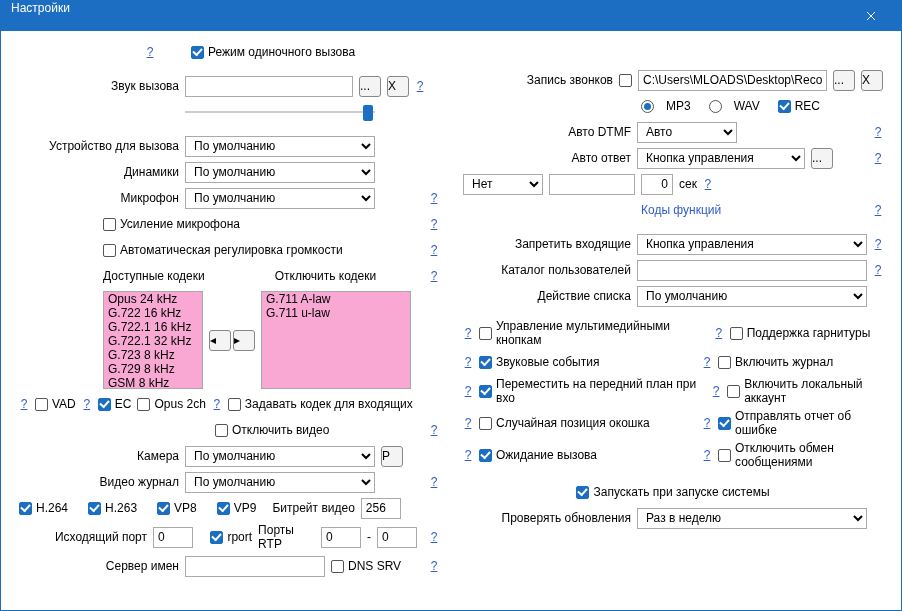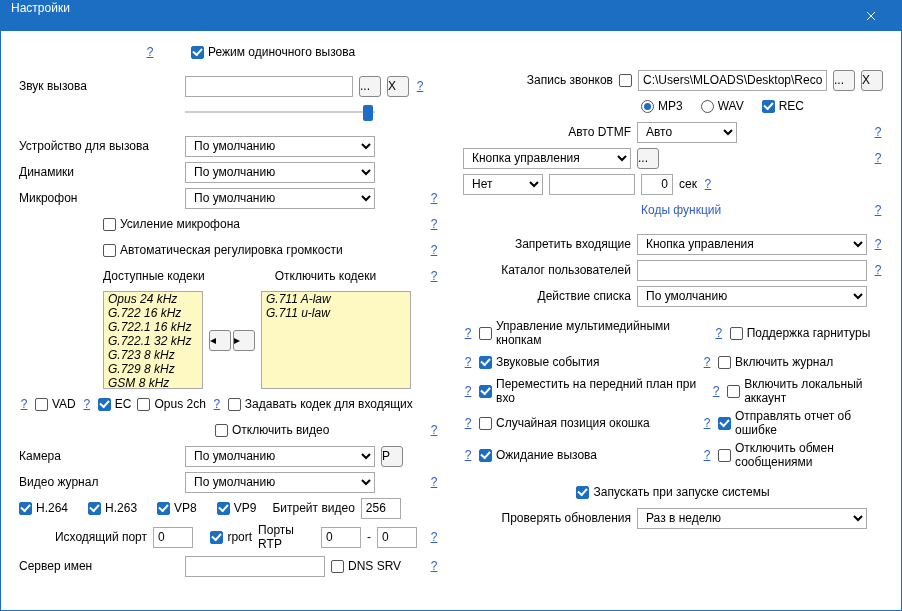--- a/index.html
+++ b/index.html
@@ -14,36 +14,36 @@
   body { margin:0; background:#fff; color:var(--text); }
   .window { width:902px; height:611px; border:1px solid var(--titlebar); display:flex; flex-direction:column; }
   .titlebar { background:var(--titlebar); color:#fff; height:30px; display:flex; padding:0 10px; justify-content:space-between; }
   .titlebar-title { font-size:12px; }
   .titlebar-close { width:40px; height:30px; display:flex; align-items:center; justify-content:center; cursor:pointer; }
   .titlebar-close svg { stroke:#fff; stroke-width:1; }
   .content { flex:1; display:flex; flex-direction:column; padding:10px 18px 0 18px; overflow:hidden; }
   .columns { flex:1; display:flex; gap:24px; }
   .col { flex:1; display:flex; flex-direction:column; gap:4px; }
   .row { display:flex; align-items:center; gap:6px; min-height:22px; }
-  .lbl { width:160px; flex:0 0 auto; }
+  .lbl { width:160px; text-align:right; flex:0 0 auto; }
   .lbl-s { width:120px; text-align:right; flex:0 0 auto; }
   .input, select, input[type=text] { border:1px solid var(--light-border); background:#fff; height:21px; padding:1px 4px; font-size:12px; }
   select.combo { width:190px; }
   input.text-wide { flex:1; }
   .help { color:var(--link); text-decoration:underline; cursor:pointer; font-size:12px; width:10px; text-align:center; flex:0 0 auto; }
   .link { color:var(--link); cursor:pointer;text-align:right; }
   .btn { border:1px solid #888; background:#f4f4f4; border-radius:3px; padding:1px 8px; height:21px; cursor:pointer; display:inline-flex; align-items:center; }
   .chk { display:inline-flex; align-items:center; gap:4px; cursor:pointer; }
   .chk-box { width:13px; height:13px; border:1px solid #555; border-radius:2px; display:inline-flex; align-items:center; justify-content:center; background:#fff; flex:0 0 auto; }
   .chk-box.checked { background:var(--accent); border-color:var(--accent); }
   .chk-box.checked::after { content:""; width:7px; height:4px; border-left:2px solid #fff; border-bottom:2px solid #fff; transform:rotate(-48deg); margin-top:-2px;}
-  .radio { display:inline-flex; align-items:center; gap:4px; cursor:pointer; }
+  .radio { display:inline-flex; align-items:center; gap:12px; cursor:pointer; }
   .radio-dot { width:13px; height:13px; border:1px solid #555; border-radius:50%; display:inline-flex; align-items:center; justify-content:center; background:#fff; }
   .radio-dot.on::after { content:""; width:7px; height:7px; background:var(--accent); border-radius:50%; }
-  .listbox { border:1px solid var(--light-border); background:#fef9c3; overflow:auto; font-size:12px;font-style:italic; }
+  .listbox { border:1px solid var(--light-border); background:#f9a8d4; overflow:auto; font-size:12px; }
   .listbox div { padding:0 4px; line-height:14px; white-space:nowrap; }
   .section-title { font-size:12px; }
   .slider { position:relative; height:20px; flex:1; }
   .slider-track { position:absolute; top:9px; left:0; right:0; height:2px; background:#ccc; }
   .slider-thumb { position:absolute; top:3px; width:10px; height:16px; background:var(--accent); border-radius:2px; }
   .footer { display:flex; justify-content:flex-end; gap:12px; padding:10px 18px 14px 0; border-top:0; }
   .num { width:56px; text-align:right; }
   .mini { width:22px; padding:1px 0; text-align:center; }
   .grow { flex:1; }
   .spacer { height:4px; }
@@ -293,20 +293,21 @@
         </div>
 
         <div class="row">
           <span class="lbl-s" style="width:168px">Авто DTMF</span>
           <select style="width:100px"><option>Авто</option></select>
           <span class="grow"></span>
           <span class="help">?</span>
         </div>
 
         <div class="row">
+          <span class="lbl-s" style="width:168px">Авто ответ</span>
           <select style="width:168px"><option>Кнопка управления</option></select>
           <button class="btn mini">...</button>
           <span class="grow"></span>
           <span class="help">?</span>
         </div>
 
         <div class="row">
           <select style="width:80px"><option>Нет</option></select>
           <input type="text" style="width: 86px;">
           <input type="text" class="num" style="width: 32px;" value="0">

